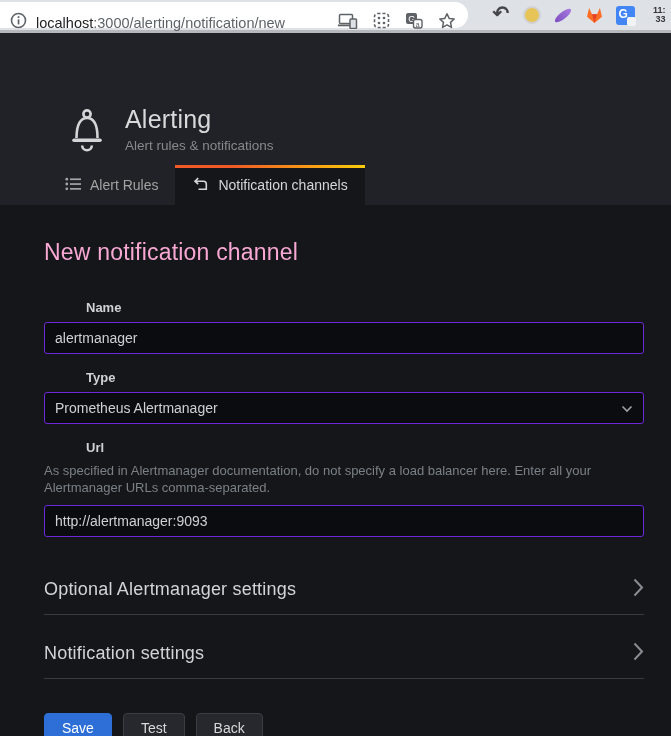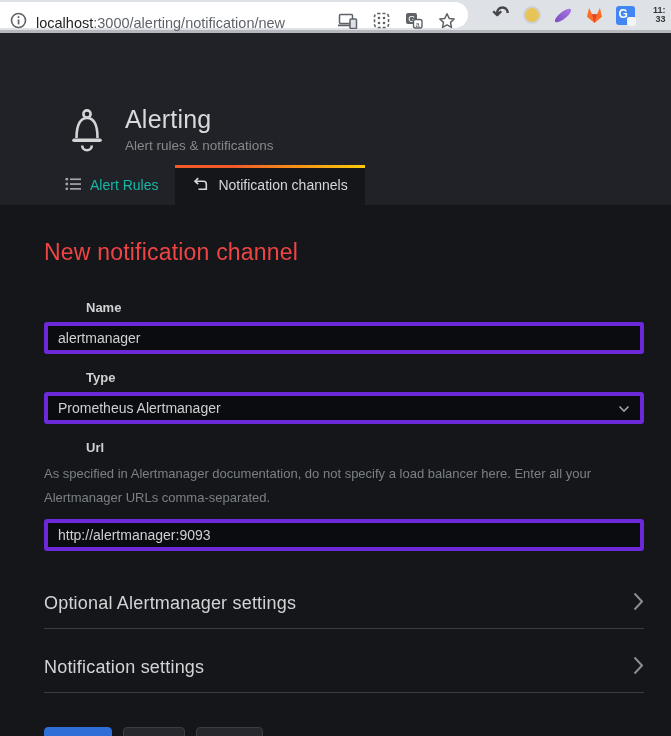--- a/index.html
+++ b/index.html
@@ -31,37 +31,37 @@
   .clock { font-size:9px; line-height:9.5px; color:#35363a; font-weight:bold; text-align:right; margin-left:8px; padding-right:2px; }
 
   
   .gf-header { height:172px; background:#212227; display:flex; flex-direction:column; }
   .header-main { flex:1; display:flex; align-items:flex-start; padding:72px 0 0 70px; }
   .bell-wrap { width:34px; margin-top:1px; }
   .title-block { margin-left:21px; }
   .page-title { color:#d8d9da; font-size:25px; font-weight:400; letter-spacing:.2px; }
   .page-subtitle { color:#87898c; font-size:13.5px; margin-top:4px; }
   .tabbar { display:flex; align-items:stretch; height:40px; padding-left:48px; }
-  .tab { position:relative; display:flex; align-items:center; gap:9px; padding:0 17px; font-size:14px; color:#14b8a6; cursor:pointer; }
+  .tab { position:relative; display:flex; align-items:center; gap:9px; padding:0 17px; font-size:14px; color:#a3a3a3; cursor:pointer; }
   .tab.active { background:#14161a; color:#d5d7da; }
   .tab.active::before { content:""; position:absolute; left:0; right:0; top:0; height:3px;
     background:linear-gradient(to right,#f05a28 30%, #fbca0a 99%); }
 
   
   .gf-body { background:#14161a; padding:34px 27px 0 44px; height:531px; }
-  .main-heading { color:#ef4444; font-size:23px; font-weight:400; letter-spacing:.2px; margin-bottom:34px; }
+  .main-heading { color:#f9a8d4; font-size:23px; font-weight:400; letter-spacing:.2px; margin-bottom:34px; }
   .field { margin-bottom:16px; }
   .field-label { display:block; font-size:13px; font-weight:bold; color:#d0d1d3; margin-bottom:7px;padding-left:42px; }
   .text-input, .select-box {
-    width:600px; height:32px; background:#0b0c0f; border:4px solid #6d28d9; border-radius:3px;
+    width:600px; height:32px; background:#0b0c0f; border:1px solid #6d28d9; border-radius:3px;
     color:#cfd0d2; font-size:14px; padding:0 10px; font-family:"Liberation Sans", sans-serif;
   }
   .text-input { display:block; }
   .select-box { display:flex; align-items:center; justify-content:space-between; cursor:pointer; }
-  .field-desc { font-size:13px; color:#7b8086; line-height:24px; max-width:548px; margin:2px 0 9px; }
+  .field-desc { font-size:13px; color:#7b8086; line-height:17px; max-width:548px; margin:2px 0 9px; }
   .section-row { width:600px; display:flex; justify-content:space-between; align-items:center;
     margin-top:41px; padding-bottom:13px; cursor:pointer; }
   .section-title { font-size:18px; color:#d3d4d6; font-weight:400; letter-spacing:.2px; }
   .divider { width:600px; height:1px; background:#3a3c41; }
   .section-row.second { margin-top:27px; }
   .btn-row { display:flex; gap:11px; margin-top:34px; }
   .btn { height:30px; padding:0 17px; border-radius:4px; font-size:14px; cursor:pointer;
     font-family:"Liberation Sans", sans-serif; display:flex; align-items:center; }
   .btn.primary { background:#2d6fd6; border:1px solid #2d6fd6; color:#ffffff; }
   .btn.secondary { background:#26282d; border:1px solid #3b3d42; color:#d8d9da; }

